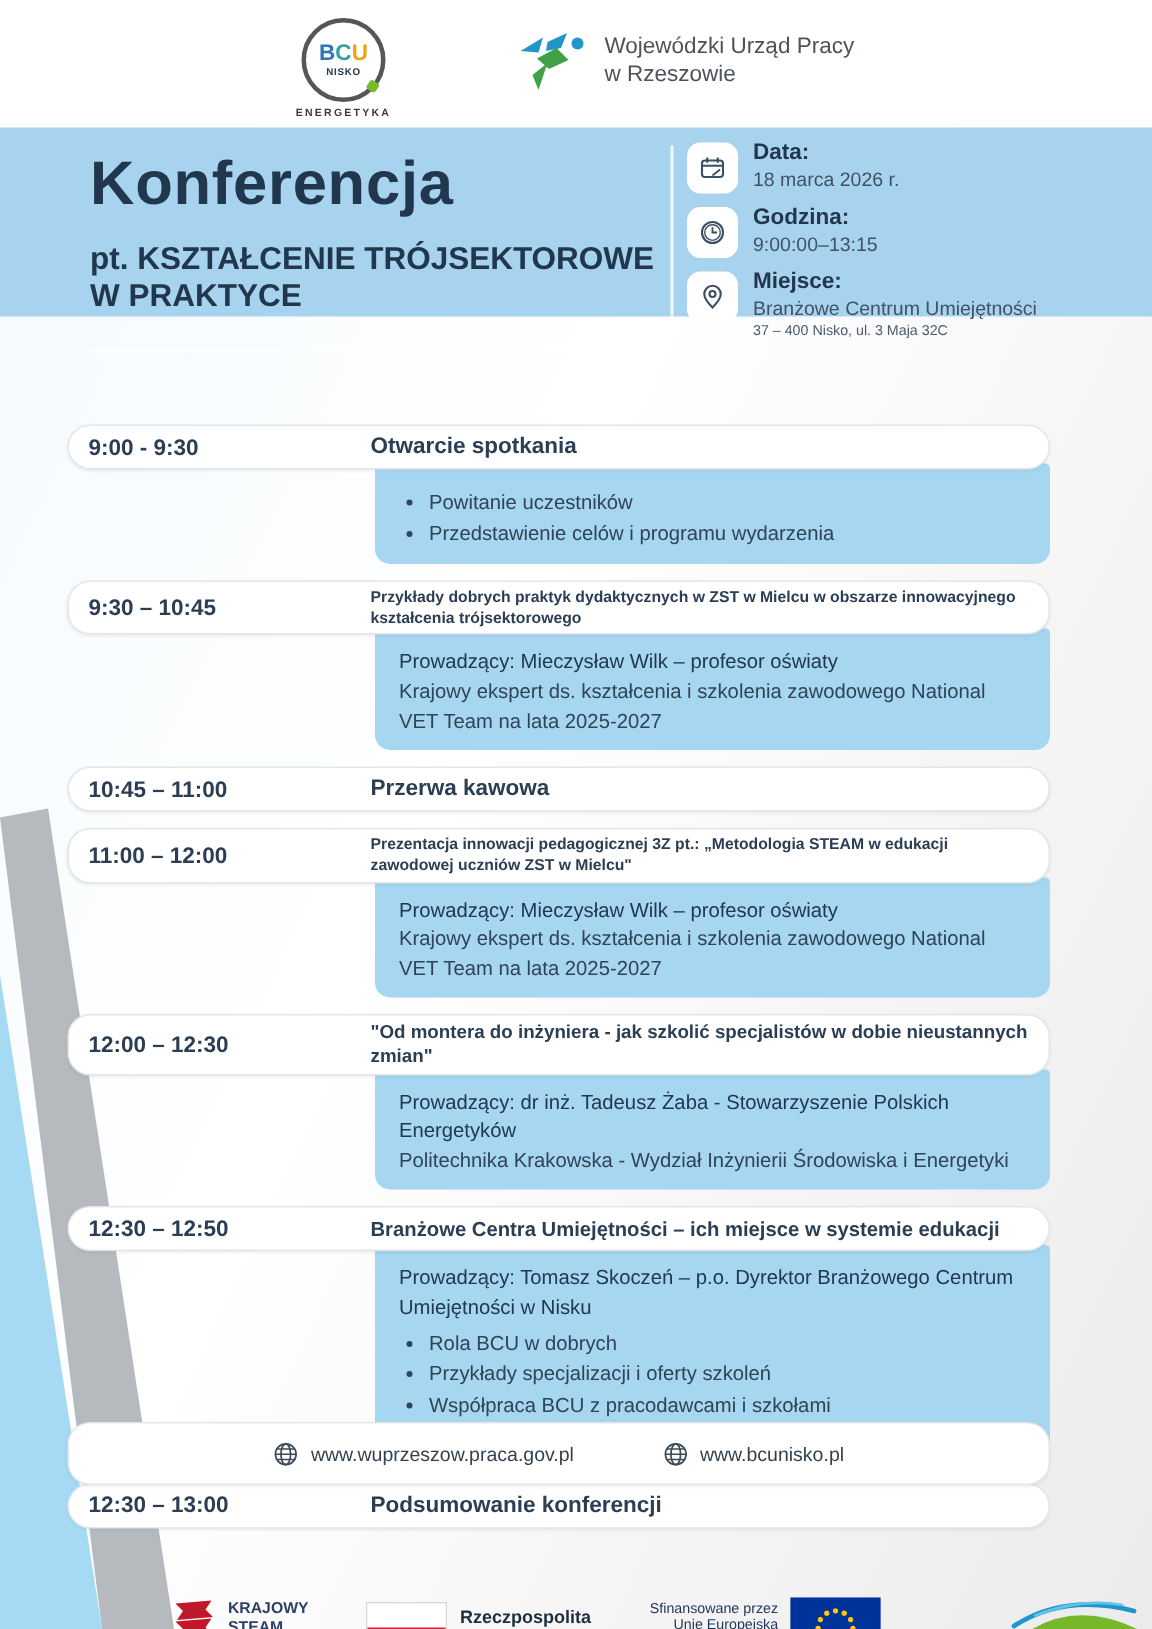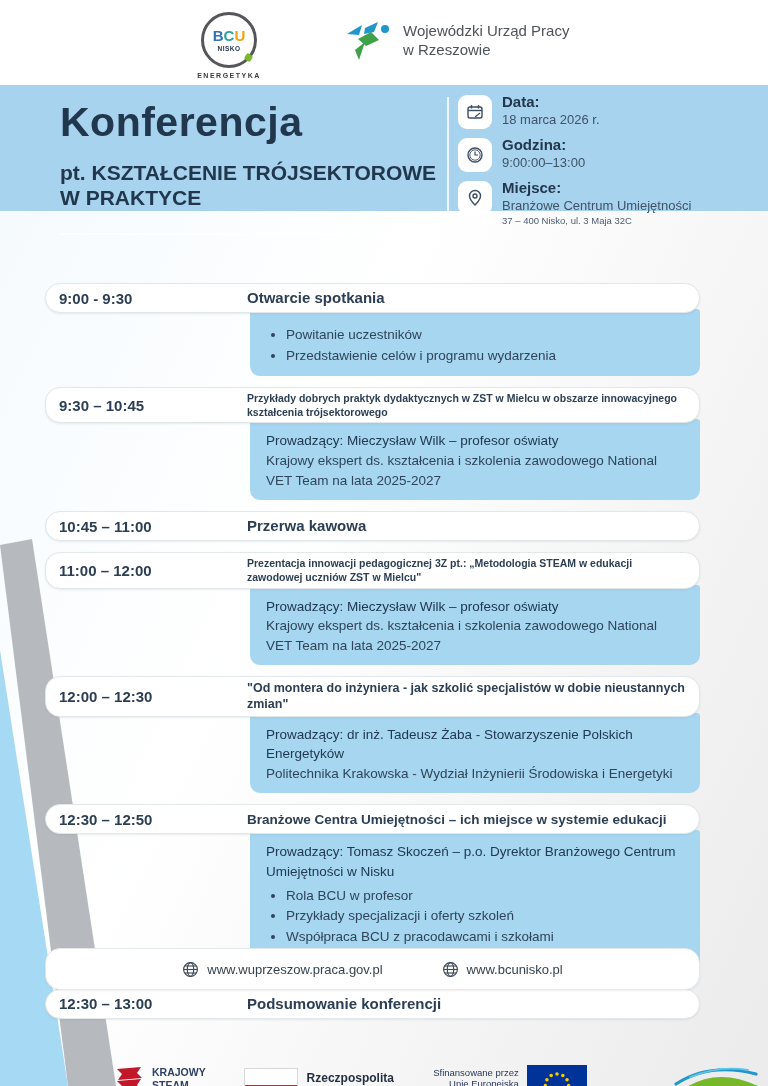--- a/index.html
+++ b/index.html
@@ -139,21 +139,21 @@
       <div class="info-item">
         <div class="info-tile">
           <svg width="20" height="20" viewBox="0 0 20 20" fill="none" stroke="#3b4e63" stroke-width="1.4">
             <circle cx="10" cy="10" r="7"></circle>
               <circle cx="10" cy="10" r="5.2" stroke-width="0.9"></circle>
             <path d="M10 6.5 V10 H13" stroke-width="1.2"></path>
           </svg>
         </div>
         <div>
           <div class="info-label">Godzina:</div>
-          <div class="info-value">9:00:00–13:00</div>
+          <div class="info-value">9:00:00–13:15</div>
         </div>
       </div>
 
       <div class="info-item">
         <div class="info-tile">
           <svg width="20" height="20" viewBox="0 0 20 20" fill="none" stroke="#3b4e63" stroke-width="1.4">
             <path d="M10 17 C10 17 4.5 11.5 4.5 8 a5.5 5.5 0 1 1 11 0 C15.5 11.5 10 17 10 17 Z"></path>
             <circle cx="10" cy="8" r="2"></circle>
           </svg>
         </div>
@@ -217,21 +217,21 @@
         </div>
       </div>
       <div class="row-group">
         <div class="row-pill">
           <div class="row-time">12:30 – 12:50</div>
           <div class="row-title md2">Branżowe Centra Umiejętności – ich miejsce w systemie edukacji</div>
         </div>
         <div class="detail-box">
           <div class="detail-lead">Prowadzący: Tomasz Skoczeń – p.o. Dyrektor Branżowego Centrum Umiejętności w Nisku</div>
           <ul>
-            <li>Rola BCU w profesor</li>
+            <li>Rola BCU w dobrych</li>
             <li>Przykłady specjalizacji i oferty szkoleń</li>
             <li>Współpraca BCU z pracodawcami i szkołami</li>
             <li>Dyskusja otwarta</li>
           </ul>
         </div>
       </div>
       <div class="row-group">
         <div class="row-pill">
           <div class="row-time">12:30 – 13:00</div>
           <div class="row-title lg">Podsumowanie konferencji</div>

